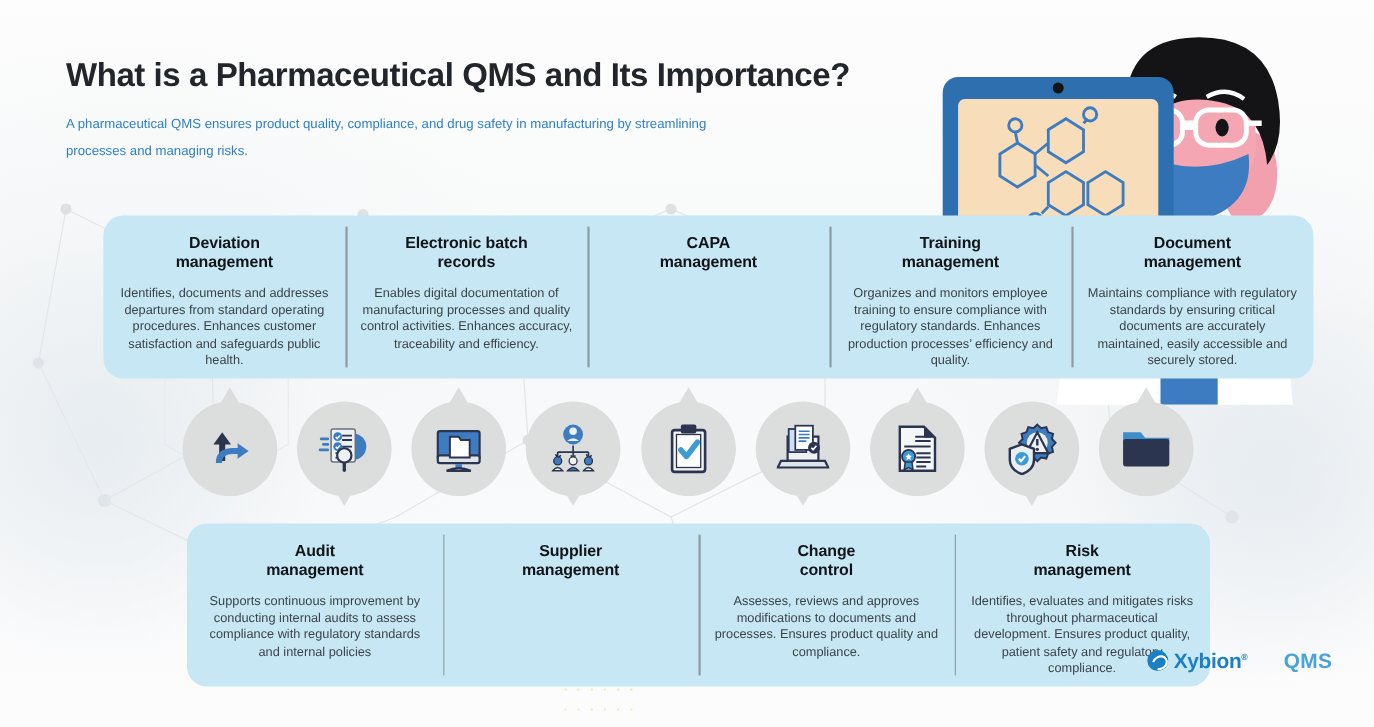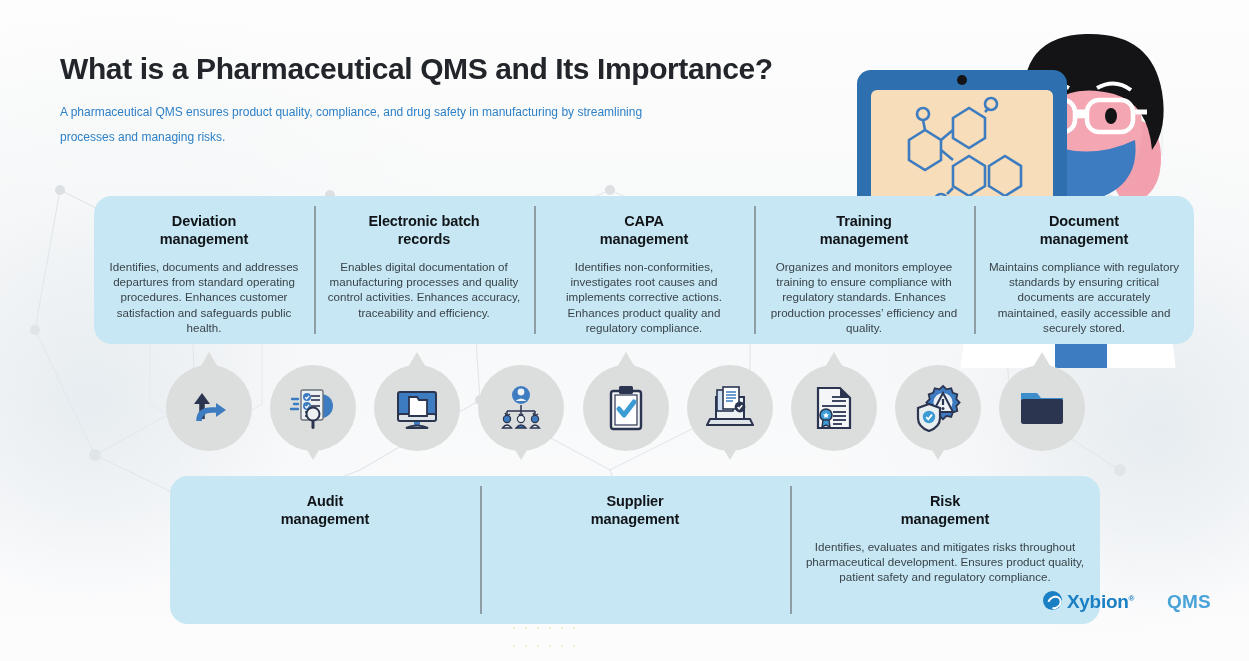--- a/index.html
+++ b/index.html
@@ -240,21 +240,20 @@
       <div class="card-body">Identifies, documents and addresses departures from standard operating procedures. Enhances customer satisfaction and safeguards public health.</div>
     </div>
     <div class="card">
       <div class="card-title">Electronic batch
 records</div>
       <div class="card-body">Enables digital documentation of manufacturing processes and quality control activities. Enhances accuracy, traceability and efficiency.</div>
     </div>
     <div class="card">
       <div class="card-title">CAPA
 management</div>
-      <div class="card-body">Identifies non-conformities, investigates root causes and implements corrective actions. Enhances product quality and regulatory compliance.</div>
     </div>
     <div class="card">
       <div class="card-title">Training
 management</div>
       <div class="card-body">Organizes and monitors employee training to ensure compliance with regulatory standards. Enhances production processes’ efficiency and quality.</div>
     </div>
     <div class="card">
       <div class="card-title">Document
 management</div>
       <div class="card-body">Maintains compliance with regulatory standards by ensuring critical documents are accurately maintained, easily accessible and securely stored.</div>
@@ -427,24 +426,30 @@
           <rect x="3" y="12" width="42" height="25" rx="2.5" fill="#2b3550"></rect>
         </svg>
       </div>
     </div>
   </div>
 
   <div class="card-row bottom">
     <div class="card">
       <div class="card-title">Audit
 management</div>
+      <div class="card-body">Supports continuous improvement by conducting internal audits to assess compliance with regulatory standards and internal policies</div>
     </div>
     <div class="card">
       <div class="card-title">Supplier
 management</div>
+    </div>
+    <div class="card">
+      <div class="card-title">Change
+control</div>
+      <div class="card-body">Assesses, reviews and approves modifications to documents and processes. Ensures product quality and compliance.</div>
     </div>
     <div class="card">
       <div class="card-title">Risk
 management</div>
       <div class="card-body">Identifies, evaluates and mitigates risks throughout pharmaceutical development. Ensures product quality, patient safety and regulatory compliance.</div>
     </div>
   </div>
 
   <div class="logo">
     <div class="logo-mark"></div>

